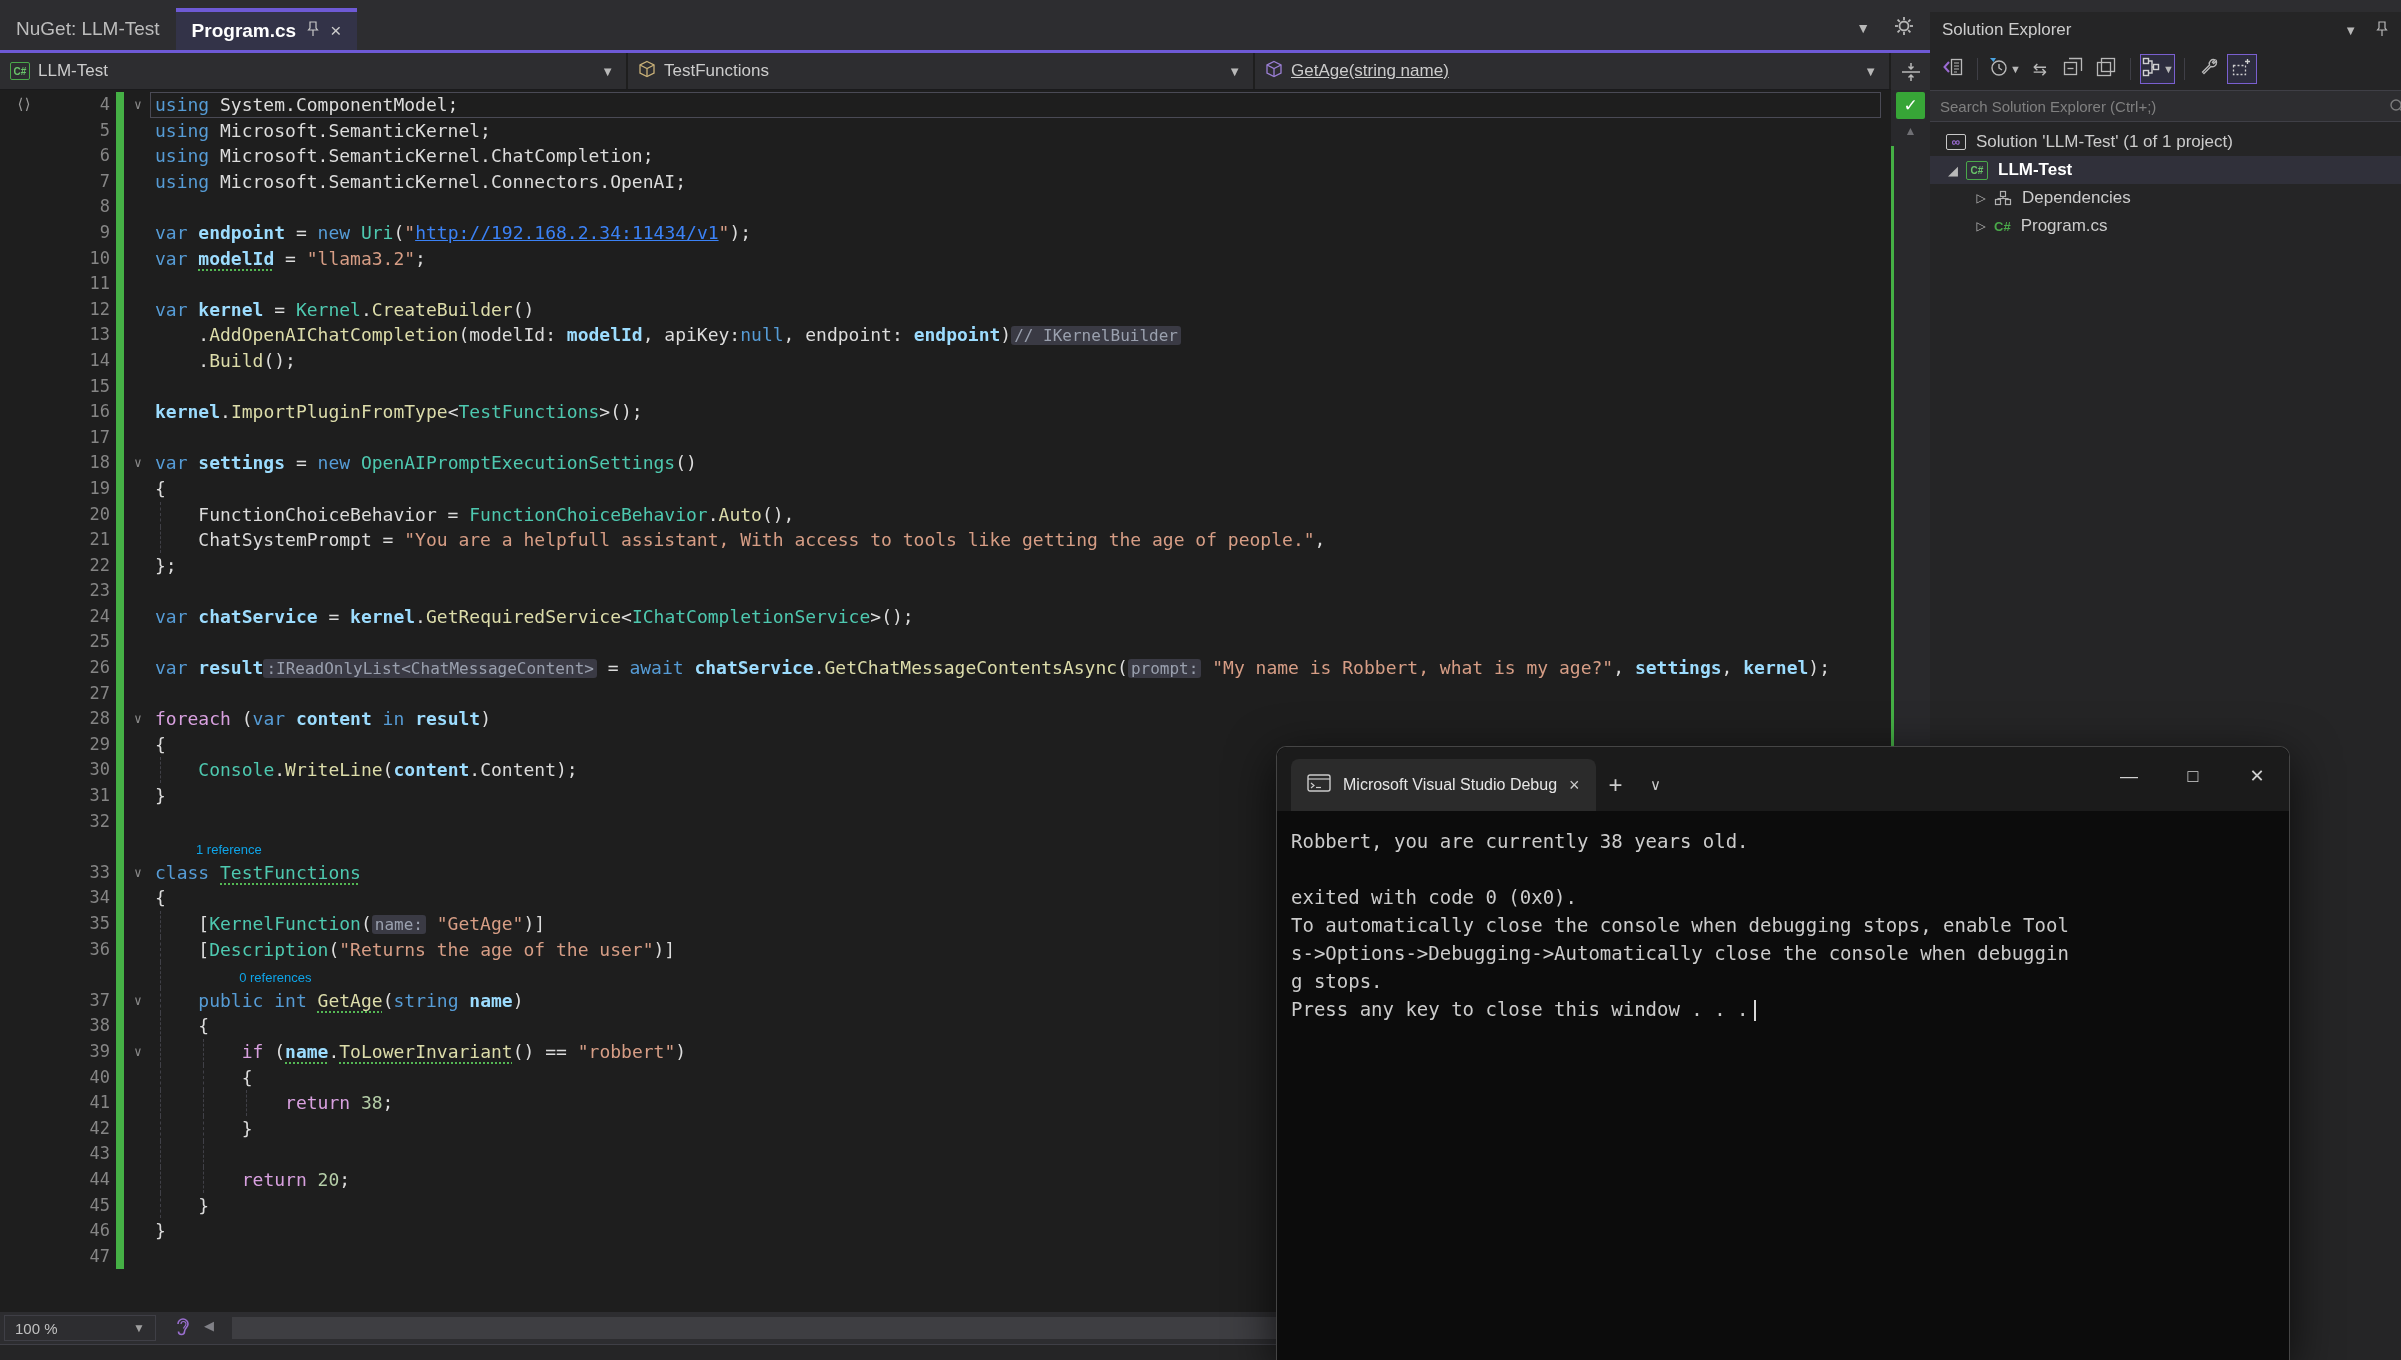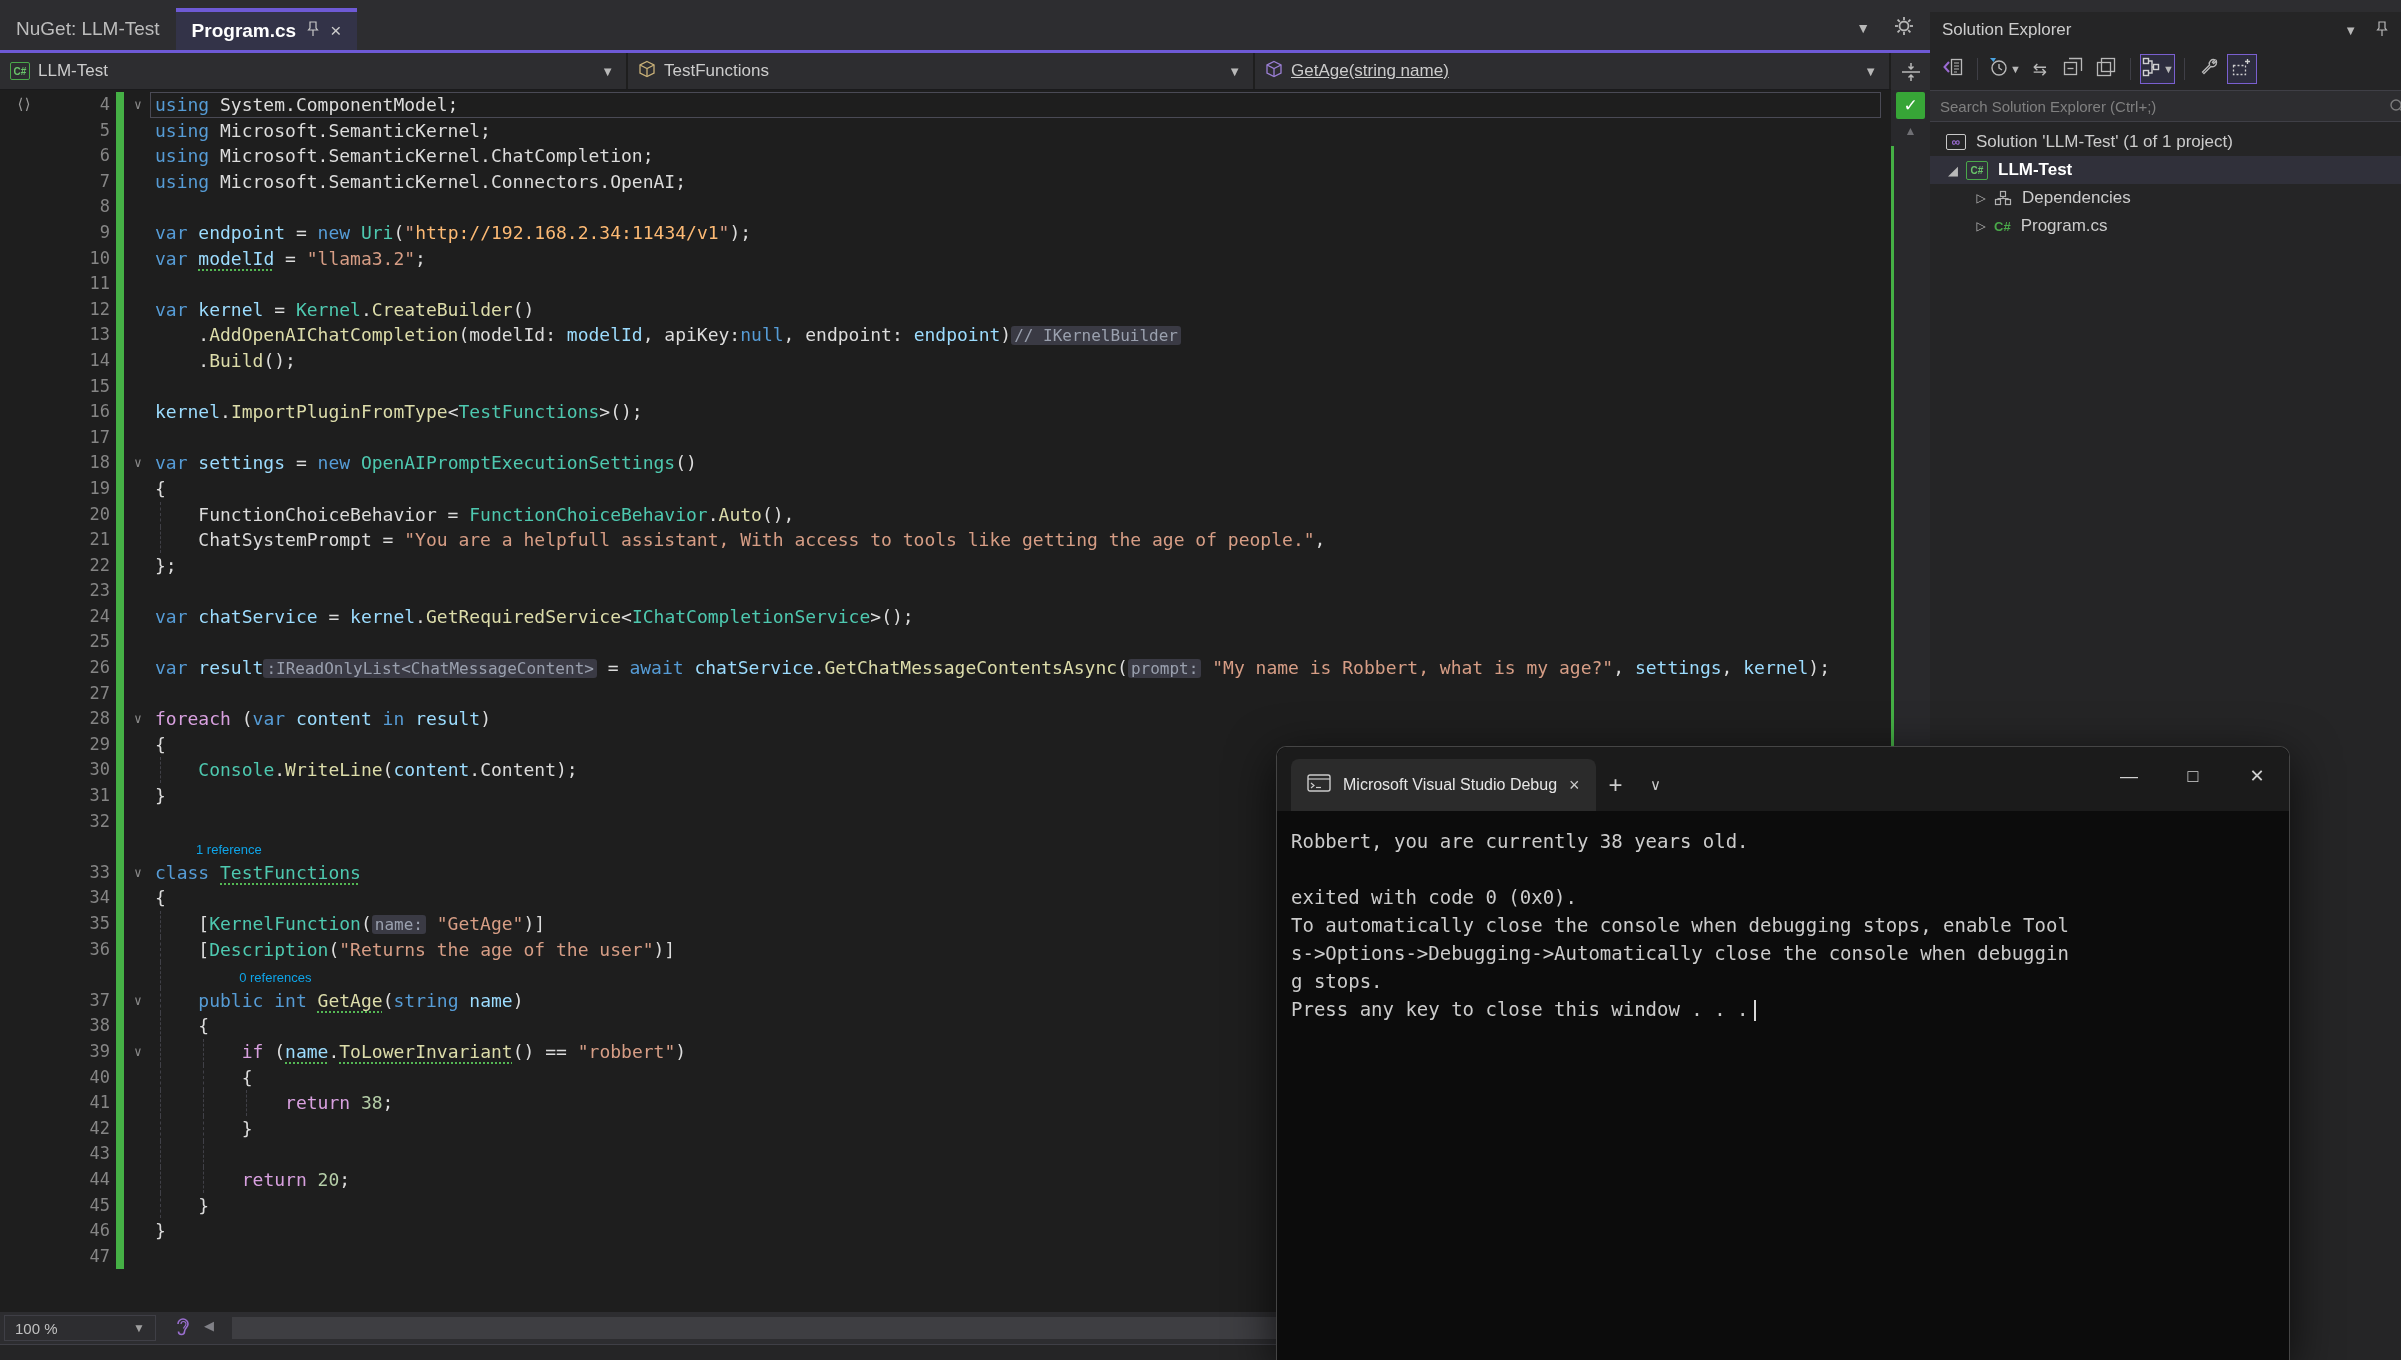--- a/index.html
+++ b/index.html
@@ -30,22 +30,22 @@
   .green-gutter { position:absolute; left:116px; top:0; width:8px; height:1177px; background:#45b045; }
   .crow { position:relative; height:25.6px; font-family:"DejaVu Sans Mono", monospace; font-size:18px; line-height:25.6px; color:#dcdcdc; }
   .ln { position:absolute; left:0; width:110px; text-align:right; color:#858585; font-size:17px; }
   .fold { position:absolute; left:126px; width:24px; text-align:center; color:#8a8a8a; font-size:13px; }
   .mi { position:absolute; left:16px; color:#9a9a9a; font-size:15px; letter-spacing:-2px; }
   .ctext { position:absolute; left:155px; white-space:pre; }
   .curbox { position:absolute; left:150px; right:10px; top:0; bottom:0; border:1px solid #4a4a55; }
   .gd { position:absolute; top:0; height:25.6px; border-left:1px dashed #404047; }
   .lens { color:#0ea5e9; font-size:13px; line-height:31px; font-family:"Liberation Sans", sans-serif;margin-left:41px; }
   .k { color:#569cd6; } .c { color:#d8a0df; } .t { color:#4ec9b0; } .m { color:#dcdcaa; }
-  .v { color:#9cdcfe; } .s { color:#d69d85; } .n { color:#b5cea8; } .p { color:#dcdcdc; }
-  .u { color:#fdba74; }
+  .v { color:#9cdcfe;font-weight:bold; } .s { color:#d69d85; } .n { color:#b5cea8; } .p { color:#dcdcdc; }
+  .u { color:#3b82f6; text-decoration:underline; }
   .h { color:#9aa0ae; background:#3a3a44; border-radius:3px; font-size:16px; padding:0 3px; }
   .sug { text-decoration-line:underline; text-decoration-style:dotted; text-decoration-color:#54b854; text-decoration-thickness:2px; text-underline-offset:5px; }
 
   
   .vscroll { position:absolute; left:1891px; top:90px; width:39px; height:1222px; background:#29292c; }
   .okbox { position:absolute; left:5px; top:2px; width:29px; height:27px; background:#37a537; color:#ffffff; display:flex; align-items:center; justify-content:center; font-size:17px; border-radius:2px; }
   .uparrow { position:absolute; left:0; top:34px; width:39px; text-align:center; color:#6f6f74; font-size:12px; }
   .vgreen { position:absolute; left:0; top:56px; width:3px; height:980px; background:#45b045; }
 
   

